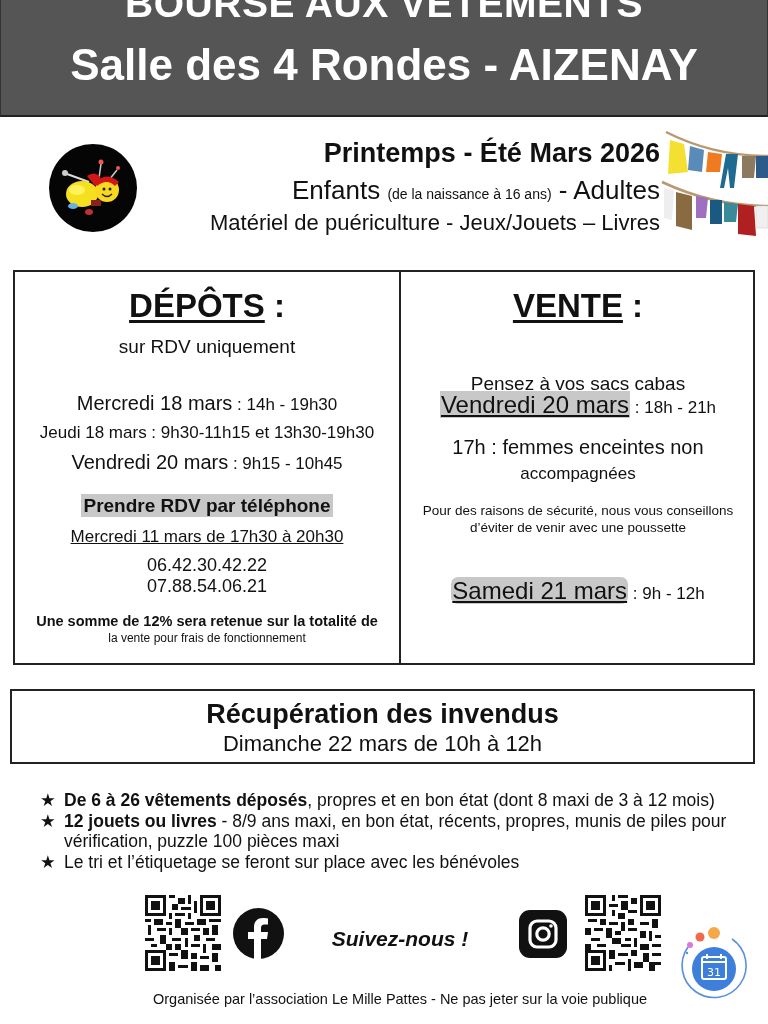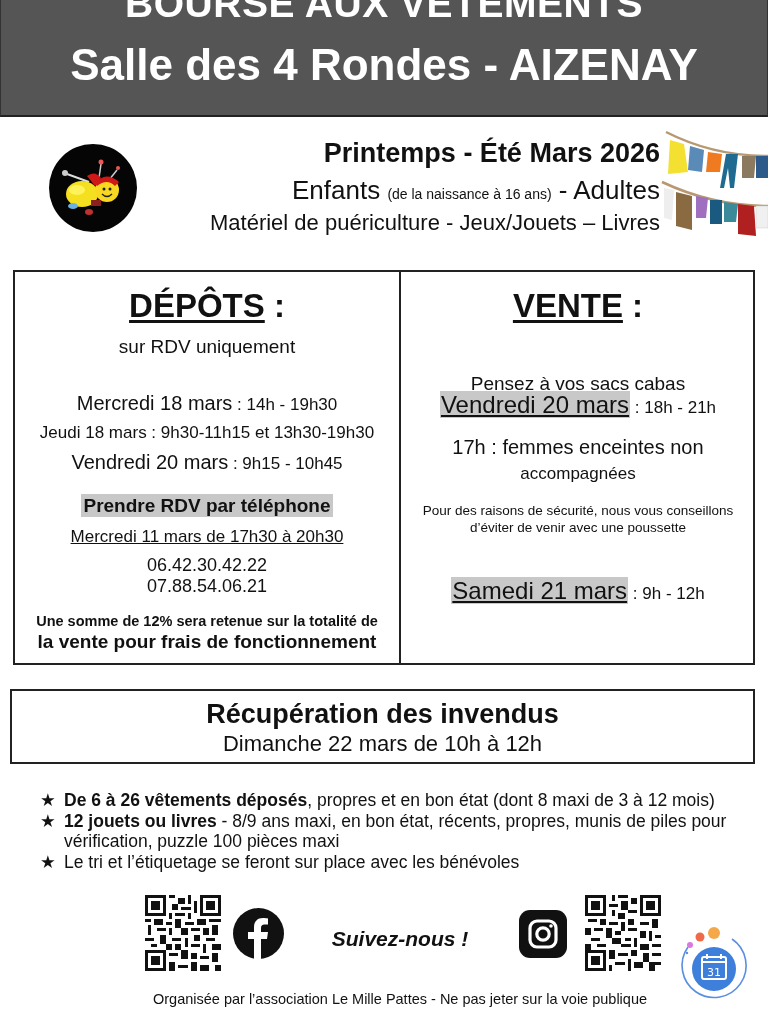--- a/index.html
+++ b/index.html
@@ -137,41 +137,41 @@
       <span style="font-size:20px;">Vendredi 20 mars</span><span style="font-size:17px;text-align:right;"> : 9h15 - 10h45</span>
     </div>
 
     <div class="line" style="top:224px; font-size:19px; font-weight:bold;">
       <span class="hl" style="padding:1px 2px;">Prendre RDV par téléphone</span>
     </div>
     <div class="line ul" style="top:256px; font-size:17px;">Mercredi 11 mars de 17h30 à 20h30</div>
     <div class="line" style="top:284px; font-size:18px;">06.42.30.42.22</div>
     <div class="line" style="top:305px; font-size:18px;">07.88.54.06.21</div>
     <div class="line" style="top:342px; font-size:14.5px; font-weight:bold;">Une somme de 12% sera retenue sur la totalité de</div>
-    <div class="line" style="top:360px; font-size:19px; font-weight:bold;">la vente pour frais de fonctionnement</div>
+    <div class="line" style="top:360px; font-size:12px; font-weight:normal;">la vente pour frais de fonctionnement</div>
   </div>
 
   <div class="divider"></div>
 
   <div class="col right">
     <div class="line sec-title" style="top:17px;">
       <span class="u">VENTE</span><span> :</span>
     </div>
     <div class="line" style="top:65px; font-size:19px;margin-top:37px;">Pensez à vos sacs cabas</div>
 
     <div class="line" style="top:121px;">
       <span class="hl ul" style="font-size:24px; padding:0 1px;">Vendredi 20 mars</span><span style="font-size:17px;"> : 18h - 21h</span>
     </div>
     <div class="line" style="top:165px; font-size:20px;">17h : femmes enceintes non</div>
     <div class="line" style="top:232px; font-size:13.5px;">Pour des raisons de sécurité, nous vous conseillons</div>
     <div class="line" style="top:193px; font-size:17px;">accompagnées</div>
     <div class="line" style="top:249px; font-size:13.5px;">d’éviter de venir avec une poussette</div>
 
     <div class="line" style="top:307px;">
-      <span class="hl ul" style="font-size:24px; padding:0 1px;">Samedi 21 mars</span><span style="font-size:17px;"> : 9h - 12h</span>
+      <span class="hl ul" style="font-size:24px; padding:0 1px;border-radius:7px;">Samedi 21 mars</span><span style="font-size:17px;"> : 9h - 12h</span>
     </div>
   </div>
 </div>
 
 <div class="recov">
   <div class="r1">Récupération des invendus</div>
   <div class="r2">Dimanche 22 mars de 10h à 12h</div>
 </div>
 
 <div class="bullets">

